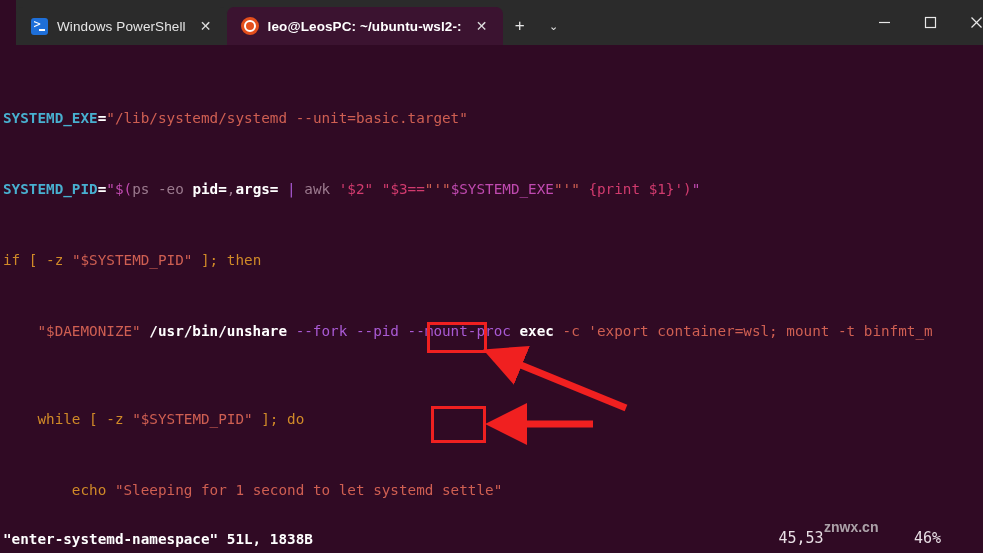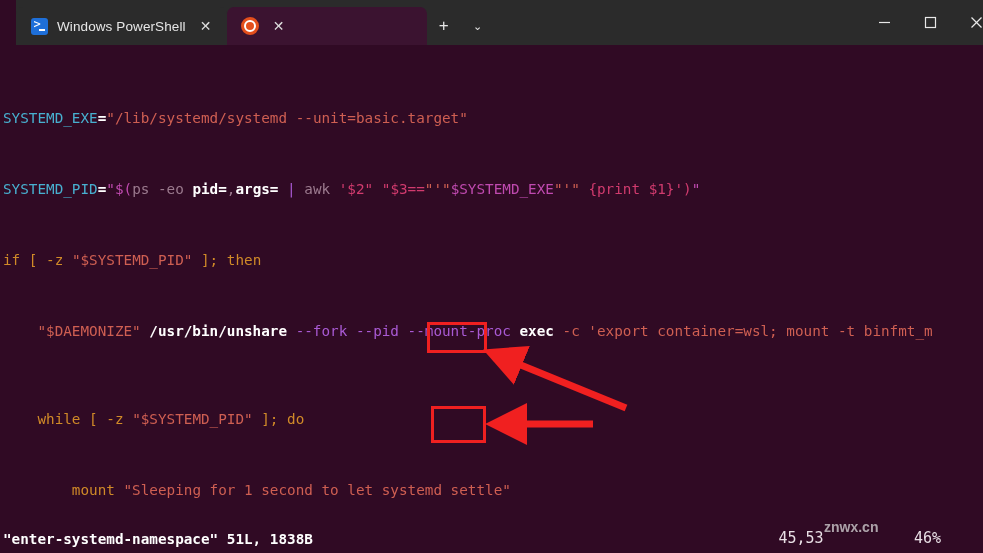--- a/index.html
+++ b/index.html
@@ -86,21 +86,21 @@
   .ln { height: 17.7px; white-space: pre; }
   
   .c-blue   { color: #48b0d0; }
   .c-white  { color: #ffffff; font-weight: bold; }
   .c-orange { color: #d08a28; }
   .c-pink   { color: #d13b6e; }
   .c-purple { color: #a95ad4; }
   .c-magenta{ color: #c04ab0; }
   .c-salmon { color: #cf5f52; }
   .c-grey   { color: #9b7a8e; }
-  .c-bold   { font-weight: normal; }
+  .c-bold   { font-weight: bold; }
 
   
   .statusline {
     position: absolute; left: 3px; bottom: 6px;
     font-family: "DejaVu Sans Mono", monospace;
     font-size: 14.3px; color: #ffffff; font-weight: bold; white-space: pre;
   }
   .ruler {
     position: absolute; right: 42px; bottom: 6px;
     font-family: "DejaVu Sans Mono", monospace;
@@ -139,20 +139,21 @@
             <span class="ps-icon"></span>
           </span>
         <span class="tab-title">Windows PowerShell</span>
         <span class="tab-close">✕</span>
       </div>
 
       <div class="tab active">
         <span class="tab-icon">
             <span class="ubuntu-icon"></span>
           </span>
+        <span class="tab-title">leo@LeosPC: ~/ubuntu-wsl2-:</span>
         <span class="tab-close">✕</span>
       </div>
 
       <div class="newtab">+</div>
       <div class="tabdrop">⌄</div>
     </div>
 
     <div class="spacer"></div>
 
     <div class="wincontrols">
@@ -182,21 +183,21 @@
 
       <div class="ln"><span class="c-blue c-bold">SYSTEMD_PID</span><span class="c-white">=</span><span class="c-magenta">"$(</span><span class="c-grey">ps </span><span class="c-grey">-eo </span><span class="c-white">pid=</span><span class="c-grey">,</span><span class="c-white">args=</span><span class="c-grey"> </span><span class="c-purple">| </span><span class="c-grey">awk </span><span class="c-pink">'$2" "$3==</span><span class="c-salmon">"'"</span><span class="c-magenta">$SYSTEMD_EXE</span><span class="c-salmon">"'"</span><span class="c-pink"> {print $1}')</span><span class="c-magenta">"</span></div>
 
       <div class="ln"><span class="c-orange">if </span><span class="c-orange">[ </span><span class="c-orange">-z </span><span class="c-salmon">"$SYSTEMD_PID"</span><span class="c-orange"> ]; </span><span class="c-orange">then</span></div>
 
       <div class="ln"><span class="c-salmon">    "$DAEMONIZE" </span><span class="c-white">/usr/bin/unshare </span><span class="c-purple">--fork </span><span class="c-purple">--pid </span><span class="c-purple">--mount-proc </span><span class="c-white">exec </span><span class="c-salmon">-c </span><span class="c-salmon">'export container=wsl; mount -t binfmt_m</span></div>
 
 
       <div class="ln"><span class="c-orange">    while [ -z </span><span class="c-salmon">"$SYSTEMD_PID"</span><span class="c-orange"> ]; do</span></div>
 
-      <div class="ln"><span class="c-orange">        mount </span><span class="c-salmon">"Sleeping for 1 second to let systemd settle"</span></div>
+      <div class="ln"><span class="c-orange">        echo </span><span class="c-salmon">"Sleeping for 1 second to let systemd settle"</span></div>
 
       
 
       
 
       
 
       
 
       

